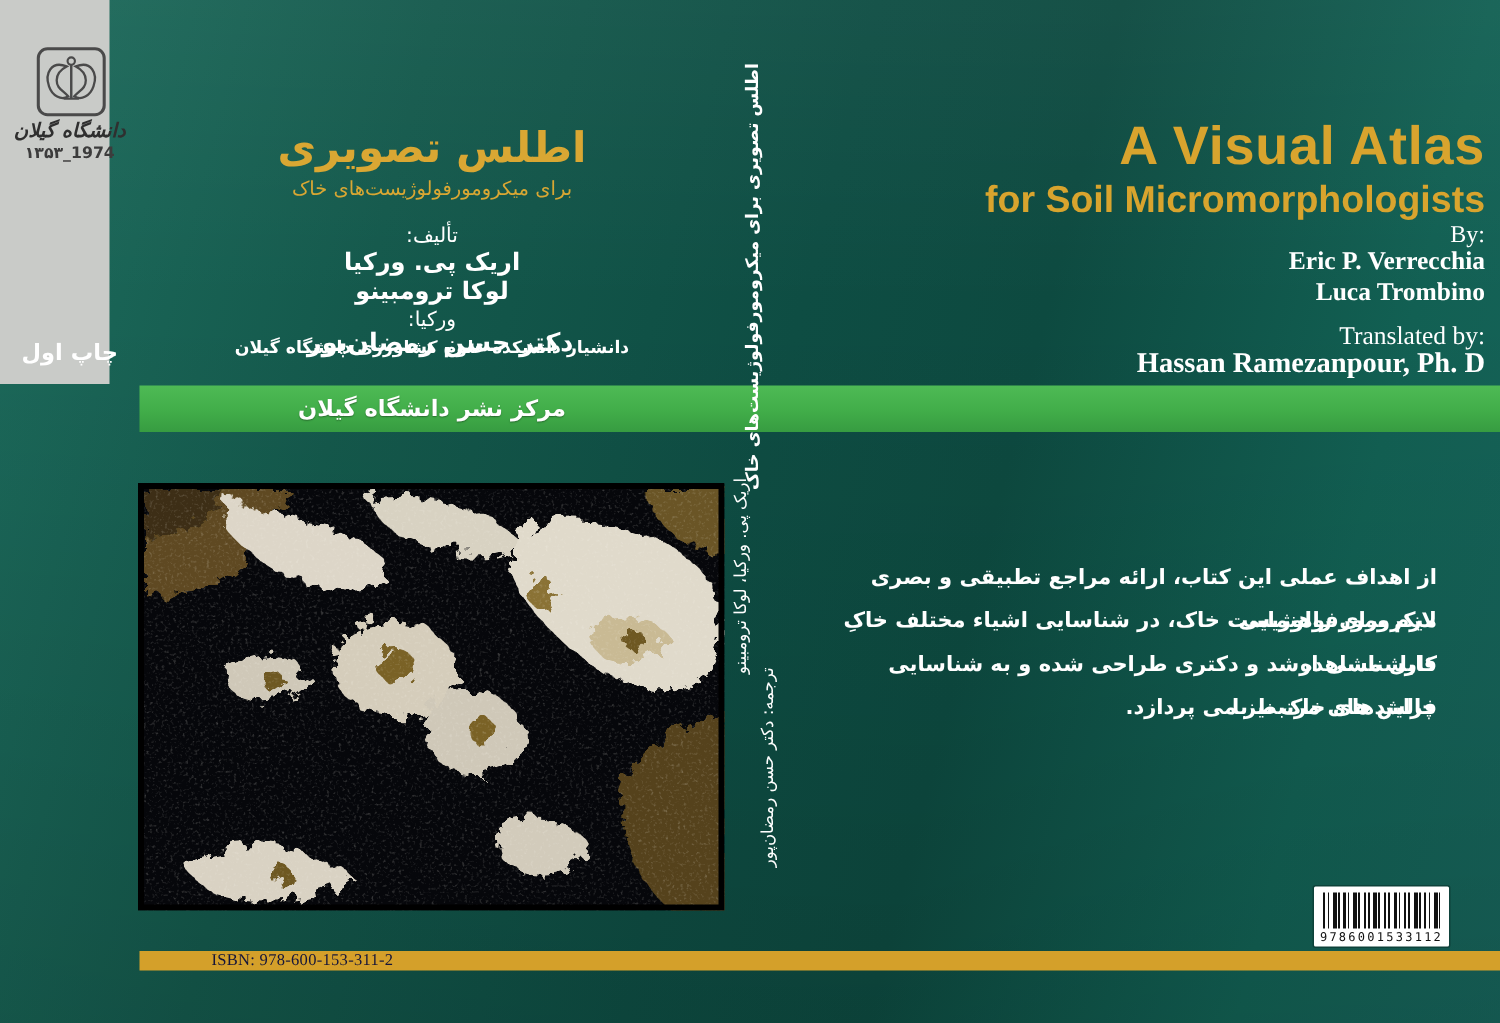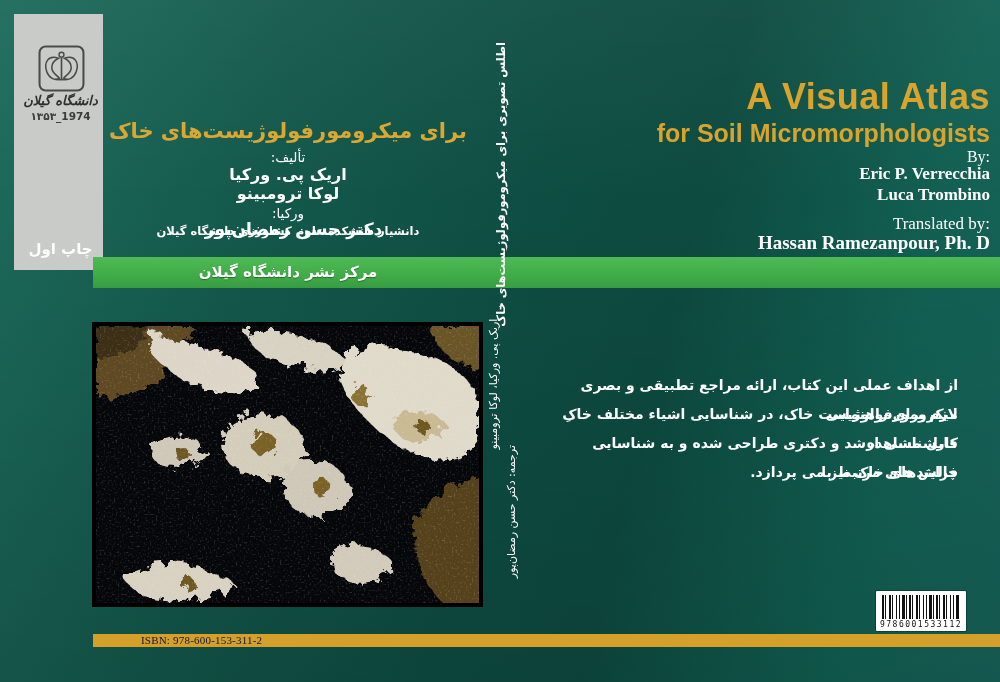--- a/index.html
+++ b/index.html
@@ -7,21 +7,21 @@
   .cover {
     position:relative; width:1000px; height:682px; overflow:hidden;
     font-family:"DejaVu Sans", sans-serif;
     background-image:
       linear-gradient(to bottom, rgba(255,255,255,0.04) 0%, rgba(0,0,0,0) 30%, rgba(0,0,0,0.12) 100%),
       linear-gradient(104deg, #1d6b5c 0%, #14594c 25%, #0e4d43 50%, #0d4a40 64%, #126053 85%, #17635a 100%);
   }
   .abs { position:absolute; }
 
   
-  .flap { left:14px; top:0; width:89px; height:256px; background:#c9cbc8;margin-top:14px; }
+  .flap { left:0; top:0; width:73px; height:256px; background:#c9cbc8; }
   .logo-svg { position:absolute; left:24px; top:31px; width:47px; height:47px; }
   .uni-name { position:absolute; left:0; top:79px; width:93px; text-align:center;
     font-family:"DejaVu Serif", serif; font-style:italic; font-weight:bold;
     font-size:13px; color:#2f2f2f; }
   .uni-years { position:absolute; left:0; top:96px; width:93px; text-align:center;
     font-size:10.5px; font-weight:bold; letter-spacing:0.5px; color:#3c3c3c; direction:ltr; }
   .edition { position:absolute; left:0; top:226px; width:93px; text-align:center;
     font-size:15px; font-weight:bold; color:#ffffff; direction:rtl; }
 
   
@@ -35,21 +35,21 @@
     font-family:"Liberation Sans", sans-serif; text-shadow:0 1px 1px rgba(0,0,0,0.35); }
 
   .gold-band { left:93px; top:634px; width:1000px; height:13px; background:#d4a02a;
     text-align:left;padding-left:48px; }
   .isbn-strip { line-height:13px; font-family:"Liberation Serif", serif;
     font-size:11px; color:#15153a; padding-right:37px; letter-spacing:0.2px; }
 
   
   .fa-block { left:93px; width:390px; text-align:center; color:#fff; direction:rtl; }
   .fa-title    { top:82px;  font-size:28px;   font-weight:bold; color:#d9a733; }
-  .fa-subtitle { top:119px; font-size:21px; font-weight:bold; color:#d9a733; }
+  .fa-subtitle { top:119px; font-size:13px; font-weight:normal; color:#d9a733; }
   .fa-byline   { top:149px; font-size:13.5px; }
   .fa-author1  { top:165px; font-size:16px; font-weight:bold; }
   .fa-author2  { top:184px; font-size:16px; font-weight:bold; }
   .fa-trlabel  { top:205px; font-size:13.5px; }
   .fa-translator { top:219px; font-size:17px; font-weight:bold;padding-left:11px; }
   .fa-affil    { top:224px; font-size:11.5px; font-weight:bold; }
 
   
   .photo { left:92px; top:322px; width:391px; height:285px; display:block; }
 
@@ -103,20 +103,21 @@
       <circle cx="23" cy="9.5" r="2.4" fill="none" stroke="#4a4a4a" stroke-width="1.4"></circle>
       <path d="M20 13 C10 9 5.5 17.5 8.5 26 C10.5 32 16.5 35.5 21 32.5 C17.5 28.5 13.5 27.5 13.5 22 C13.5 17 16.5 14.8 20 13 Z" fill="none" stroke="#4a4a4a" stroke-width="1.5"></path>
       <path d="M26 13 C36 9 40.5 17.5 37.5 26 C35.5 32 29.5 35.5 25 32.5 C28.5 28.5 32.5 27.5 32.5 22 C32.5 17 29.5 14.8 26 13 Z" fill="none" stroke="#4a4a4a" stroke-width="1.5"></path>
       <path d="M18 34 H28" stroke="#4a4a4a" stroke-width="1.4"></path>
     </svg>
     <div class="uni-name" dir="rtl">دانشگاه گیلان</div>
     <div class="uni-years">۱۳۵۳_1974</div>
     <div class="edition">چاپ اول</div>
   </div>
 
+  <div class="abs fa-block fa-title">اطلس تصویری</div>
   <div class="abs fa-block fa-subtitle">برای میکرومورفولوژیست‌های خاک</div>
   <div class="abs fa-block fa-byline">تألیف:</div>
   <div class="abs fa-block fa-author1">اریک پی. ورکیا</div>
   <div class="abs fa-block fa-author2">لوکا ترومبینو</div>
   <div class="abs fa-block fa-trlabel">ورکیا:</div>
   <div class="abs fa-block fa-translator">دکتر حسن رمضان‌پور</div>
   <div class="abs fa-block fa-affil">دانشیار دانشکده علوم کشاورزی دانشگاه گیلان</div>
 
   <div class="abs green-band">
     <div class="band-text band-fa">مرکز نشر دانشگاه گیلان</div>

